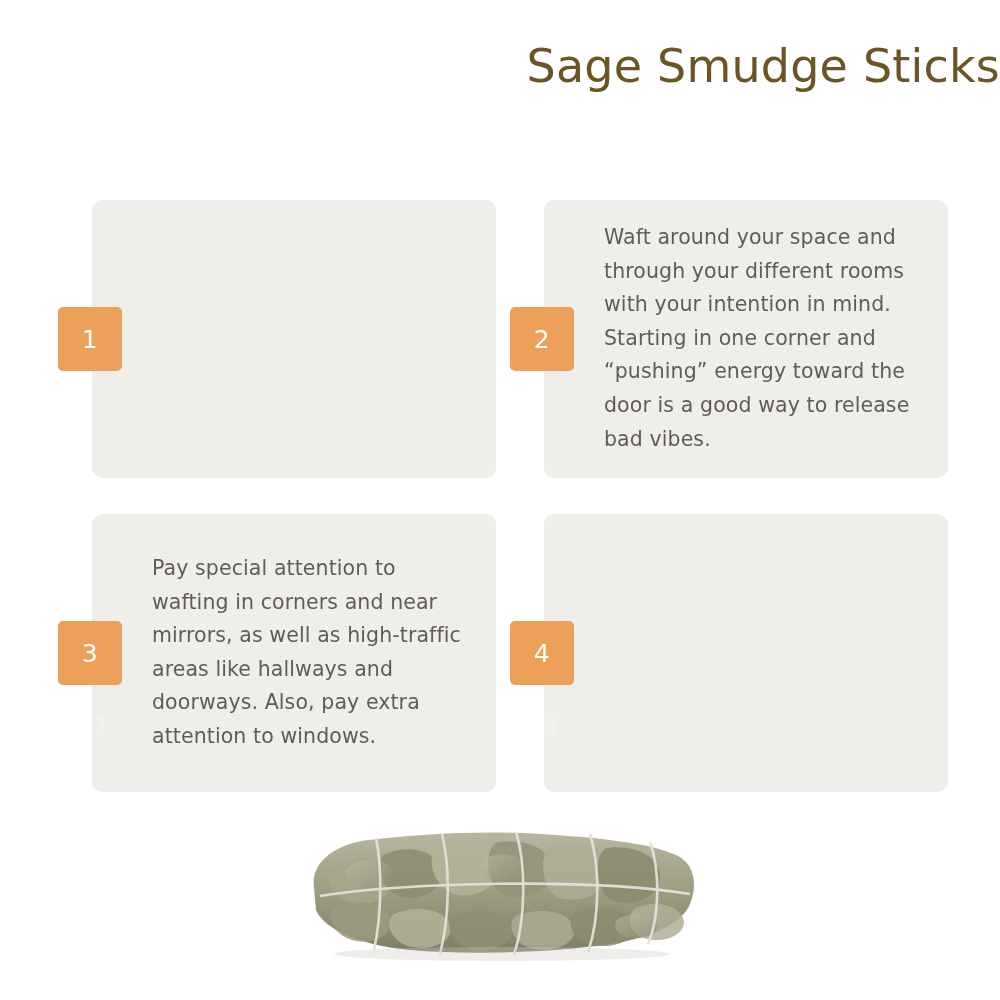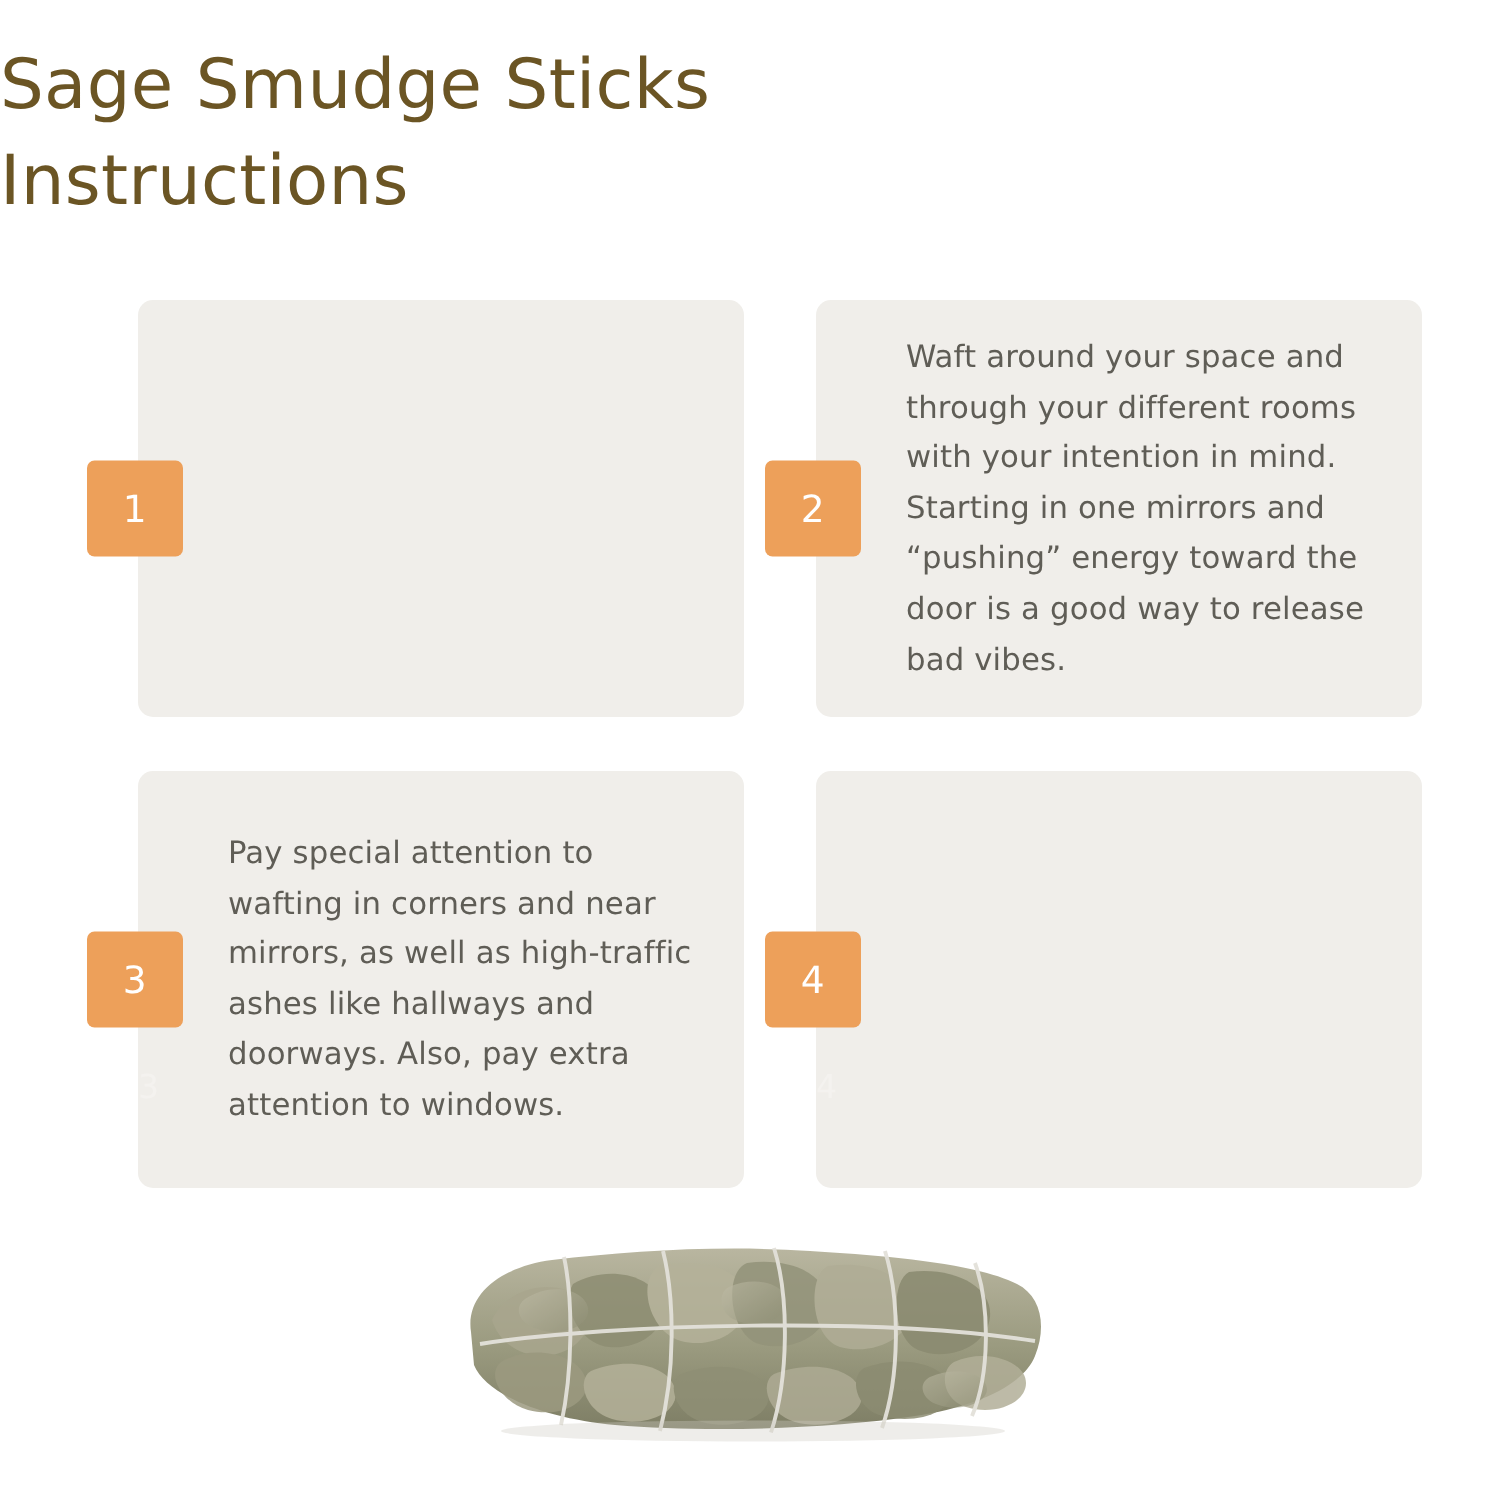--- a/index.html
+++ b/index.html
@@ -13,22 +13,22 @@
     font-family: "DejaVu Sans", "Liberation Sans", sans-serif;
     overflow: hidden;
   }
   .page {
     position: relative;
     width: 1000px;
     height: 1000px;
     box-sizing: border-box;
   }
   .title-block {
-    text-align: left;
-    padding-top: 24px;
+    text-align: right;
+    padding-top: 34px;
   }
   .title-line {
     color: #6b5524;
     font-size: 46px;
     line-height: 1.40;
     font-weight: 400;
     letter-spacing: 0.2px;
     font-family: "DejaVu Sans", "Liberation Sans", sans-serif;
   }
   .grid {
@@ -100,37 +100,36 @@
     height: 140px;
   }
 </style>
 </head>
 <body>
 
 <div class="page">
 
   <div class="title-block">
     <div class="title-line">Sage Smudge Sticks</div>
-    <div class="title-line">Instructions</div>
   </div>
 
   <div class="grid">
 
     <div class="card">
       <div class="badge">1</div>
     </div>
 
     <div class="card">
       <div class="badge">2</div>
-      <div class="card-text">Waft around your space and through your different rooms with your intention in mind. Starting in one mirrors and “pushing” energy toward the door is a good way to release bad vibes.</div>
+      <div class="card-text">Waft around your space and through your different rooms with your intention in mind. Starting in one corner and “pushing” energy toward the door is a good way to release bad vibes.</div>
     </div>
 
     <div class="card">
       <div class="badge">3</div>
-      <div class="card-text">Pay special attention to wafting in corners and near mirrors, as well as high-traffic ashes like hallways and doorways. Also, pay extra attention to windows.</div>
+      <div class="card-text">Pay special attention to wafting in corners and near mirrors, as well as high-traffic areas like hallways and doorways. Also, pay extra attention to windows.</div>
       <div class="ghost-num">3</div>
     </div>
 
     <div class="card">
       <div class="badge">4</div>
       <div class="ghost-num">4</div>
     </div>
 
   </div>
 

